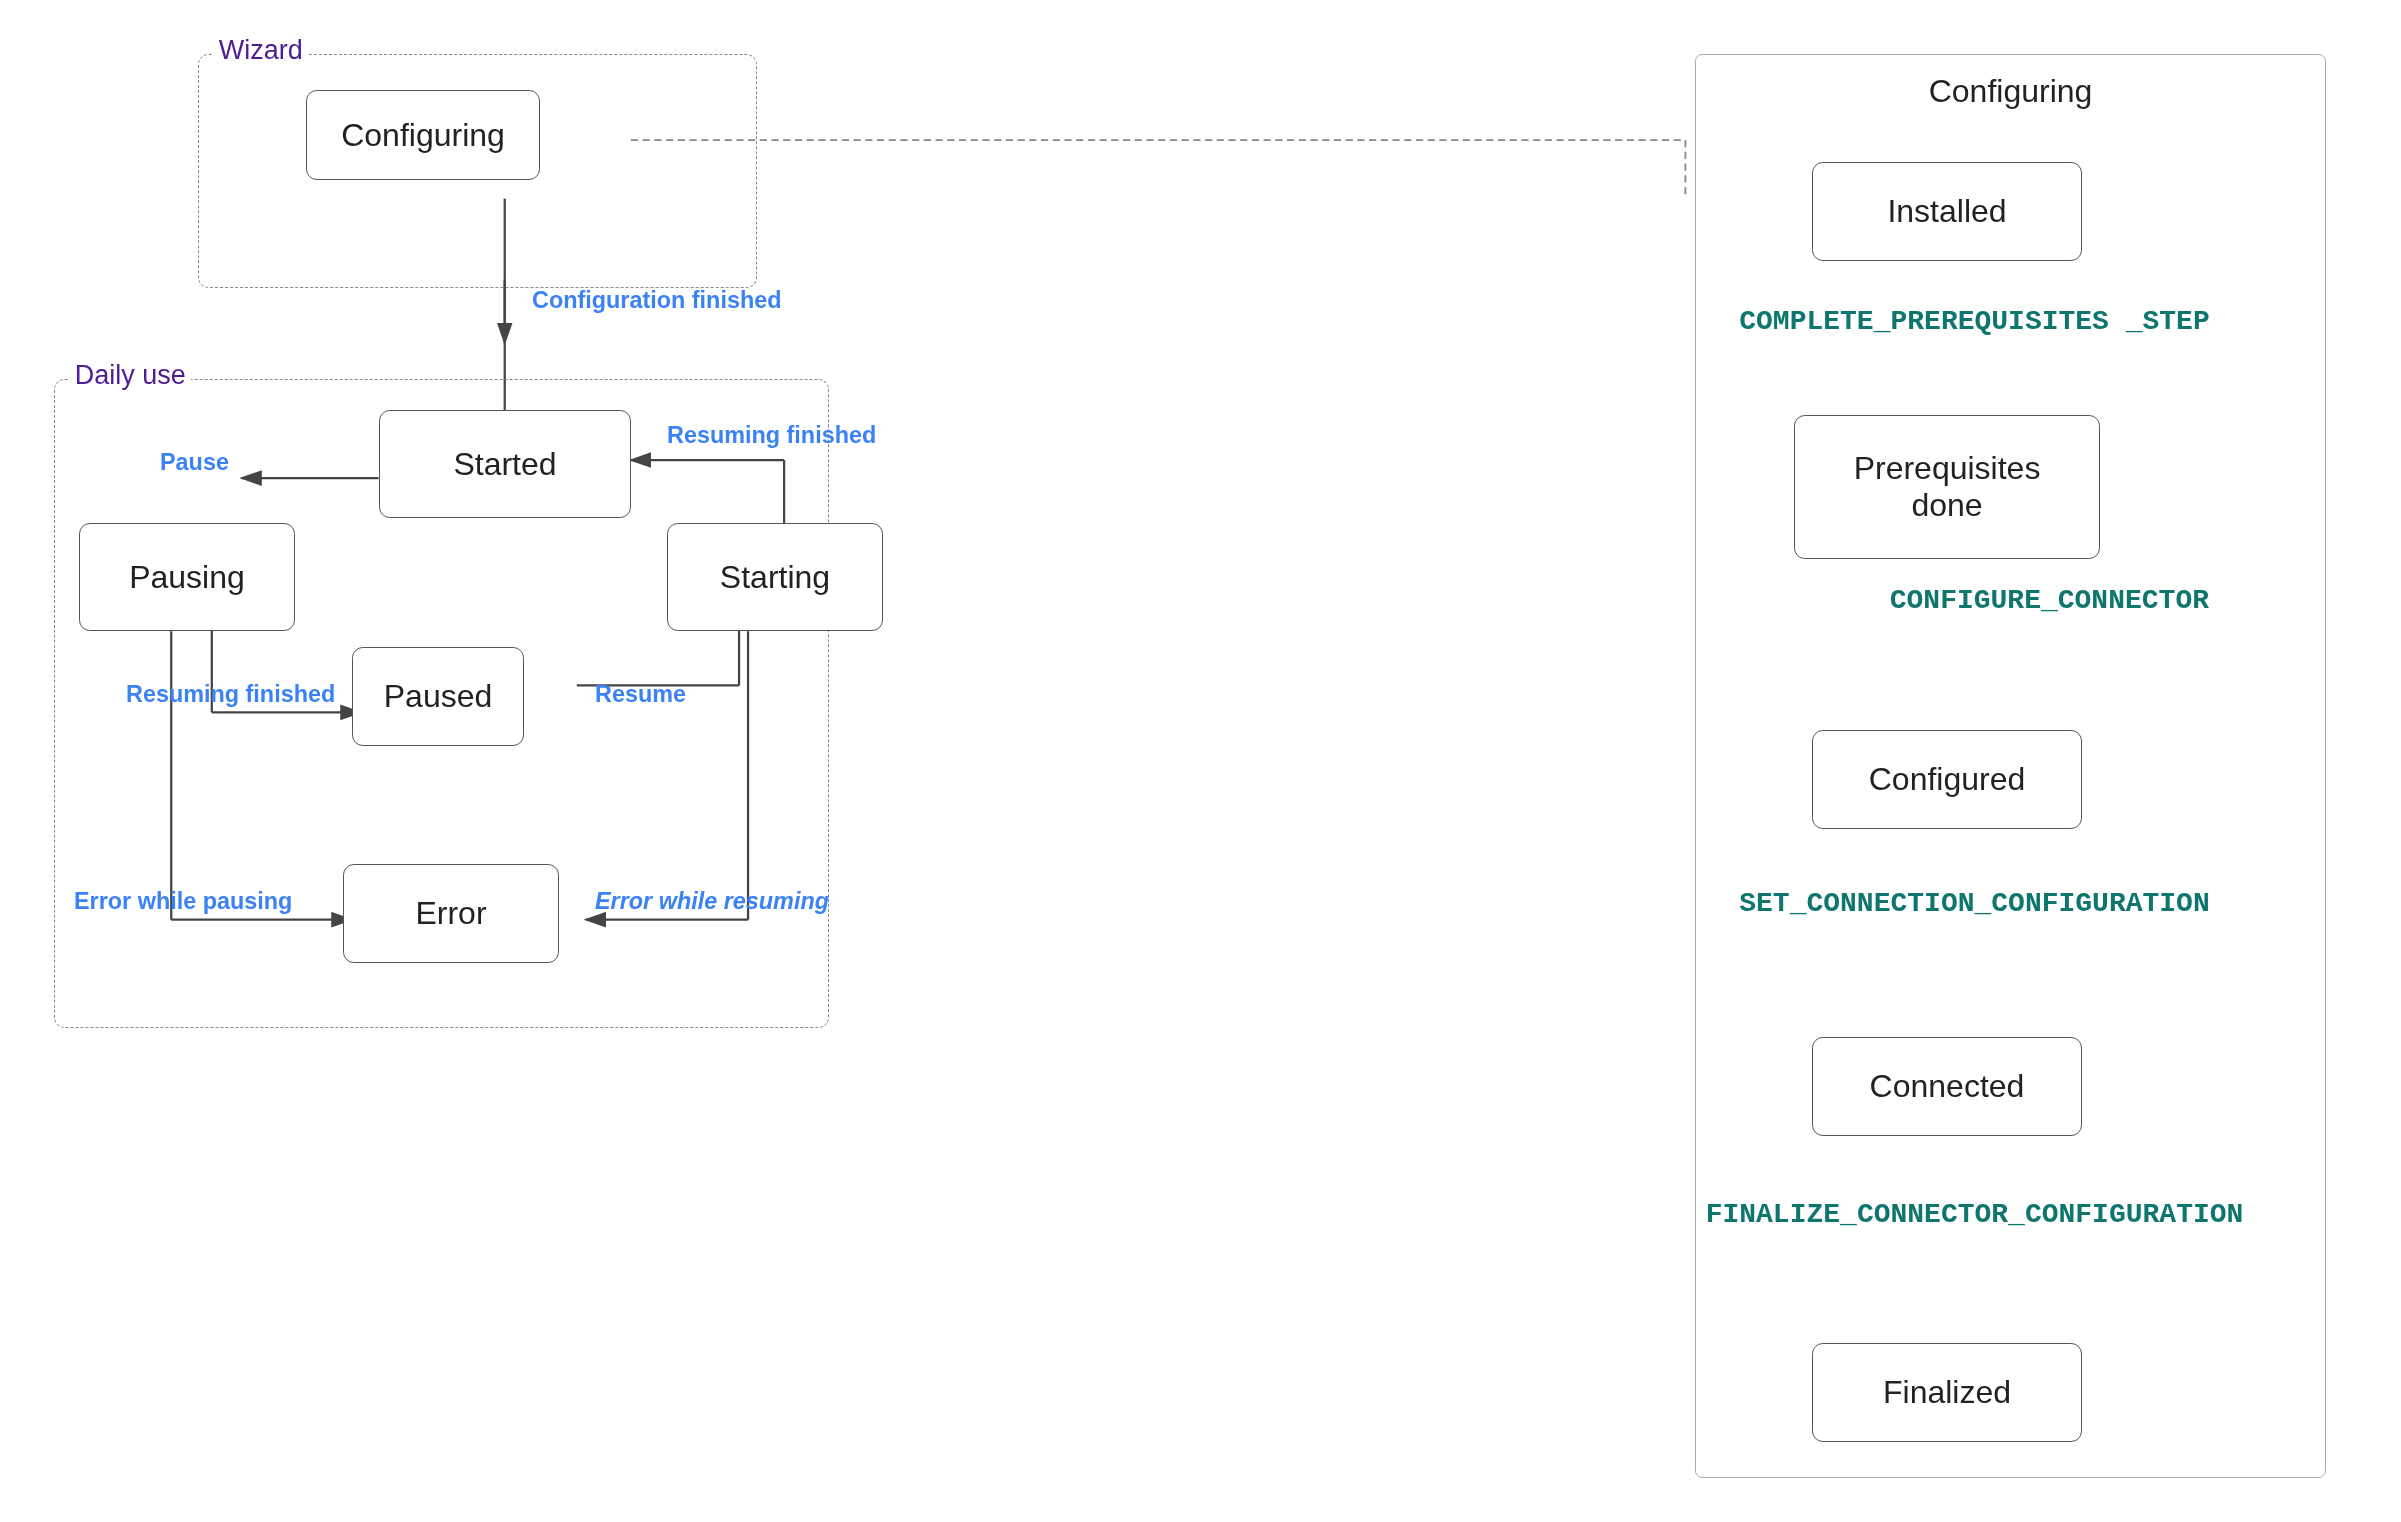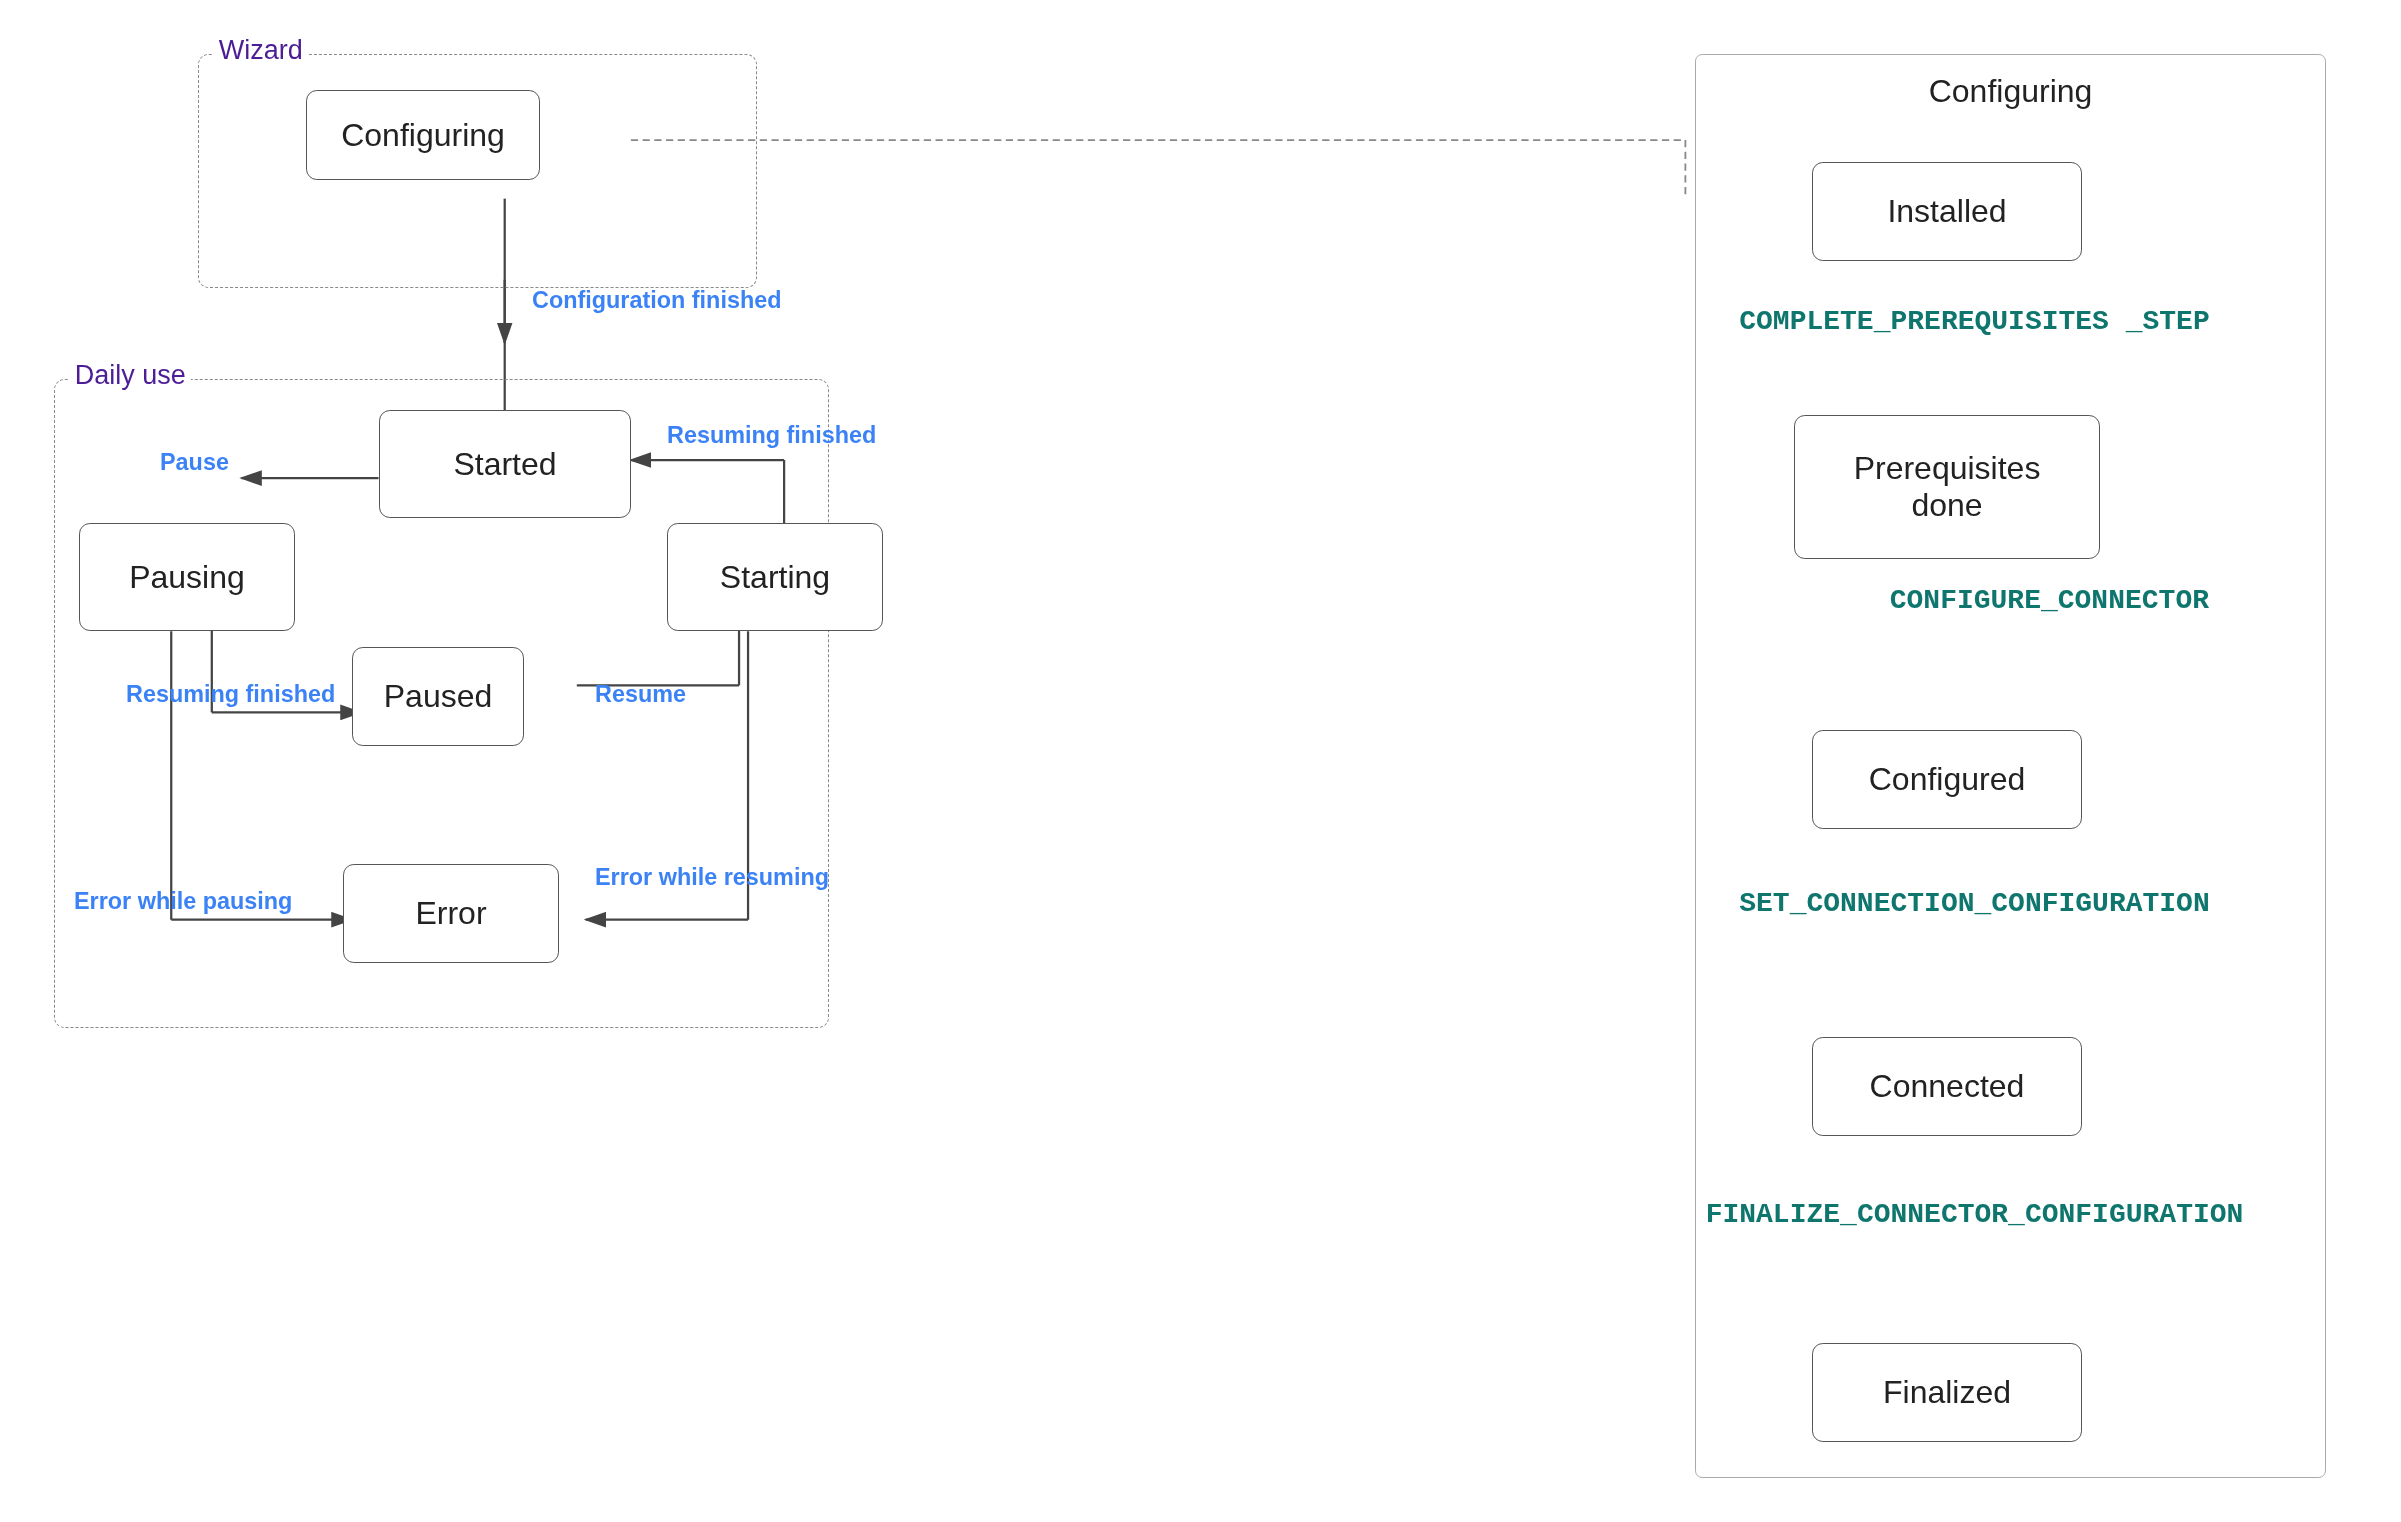--- a/index.html
+++ b/index.html
@@ -171,21 +171,21 @@
   </div>
 
   <div class="trans-label" style="left:667px; top:422px;">
     <span>Resuming finished</span>
   </div>
 
   <div class="trans-label" style="left:74px; top:888px;">
     <span>Error while pausing</span>
   </div>
 
-  <div class="trans-label" style="left:595px; top:864px;">
+  <div class="trans-label" style="left:595px; top:888px;font-style:italic;">
     <span>Error while resuming</span>
   </div>
 
   <div class="state-box" style="left:343px; top:864px; width:216px; height:99px;">
     <span>Error</span>
   </div>
 
   <div class="solid-box" style="left:1695px; top:54px; width:631px; height:1424px;">
     <div class="solid-label">Configuring</div>
   </div>

